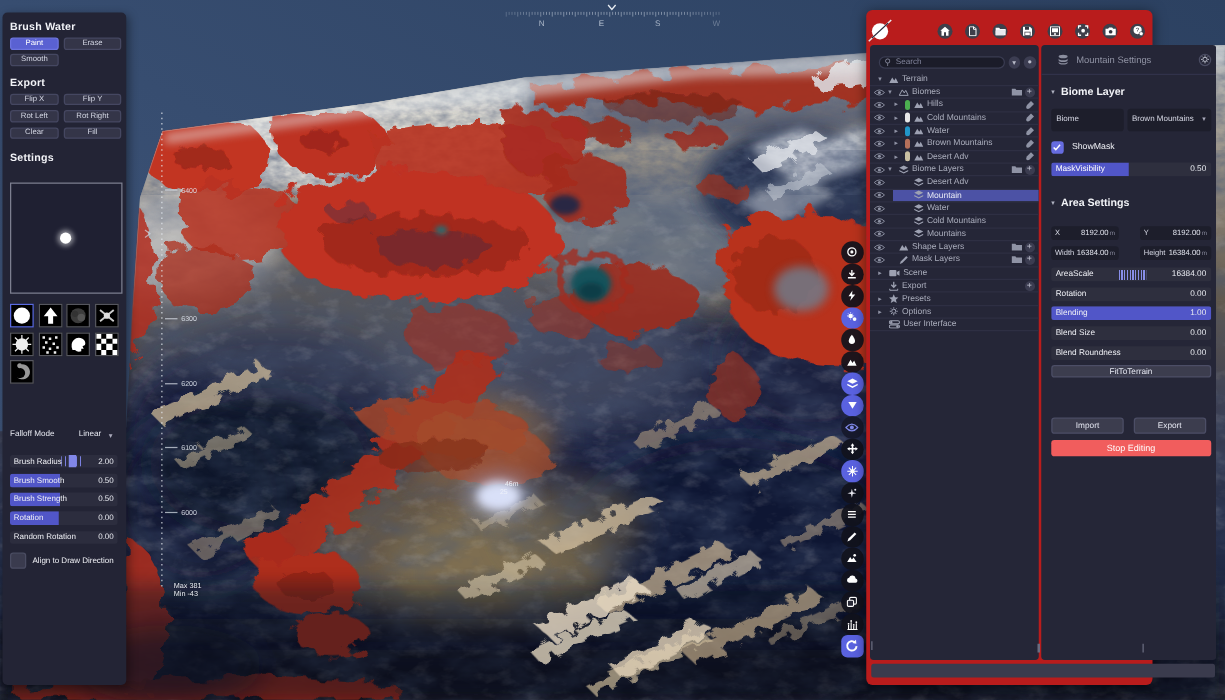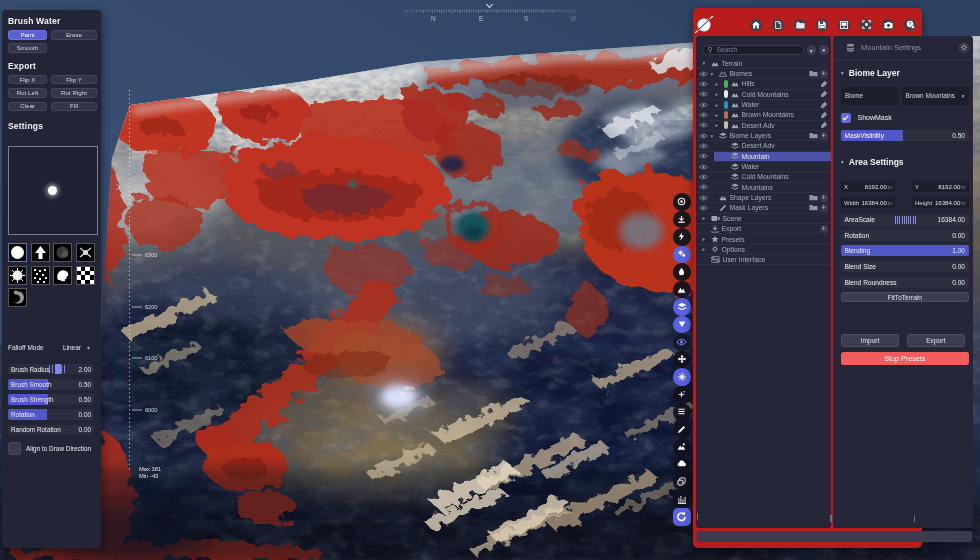--- a/index.html
+++ b/index.html
@@ -1179,21 +1179,21 @@
         </div>
     <div class="st-slider">
           <span class="sl">Blend Roundness</span>
           <span class="sv">0.00</span>
         </div>
     <div class="st-btn" style="margin-top:3px">FitToTerrain</div>
     <div style="display:flex;margin-top:32px">
       <div class="st-btn" style="width:58px;height:13px">Import</div>
       <div class="st-btn" style="width:58.5px;height:13px;margin-left:7.5px">Export</div>
     </div>
-    <div id="st-stop">Stop Presets</div>
+    <div id="st-stop">Stop Editing</div>
   </div>
   <div id="rp-foot"></div>
   <div style="position:absolute;left:3.5px;top:505px;width:1.5px;height:7px;background:#6a6c80"></div>
   <div style="position:absolute;left:137px;top:507px;width:1.5px;height:7px;background:#6a6c80"></div>
   <div style="position:absolute;right:7px;top:507px;width:1.5px;height:7px;background:#6a6c80"></div>
 </div>
 
 </div>
 
 </body></html>

